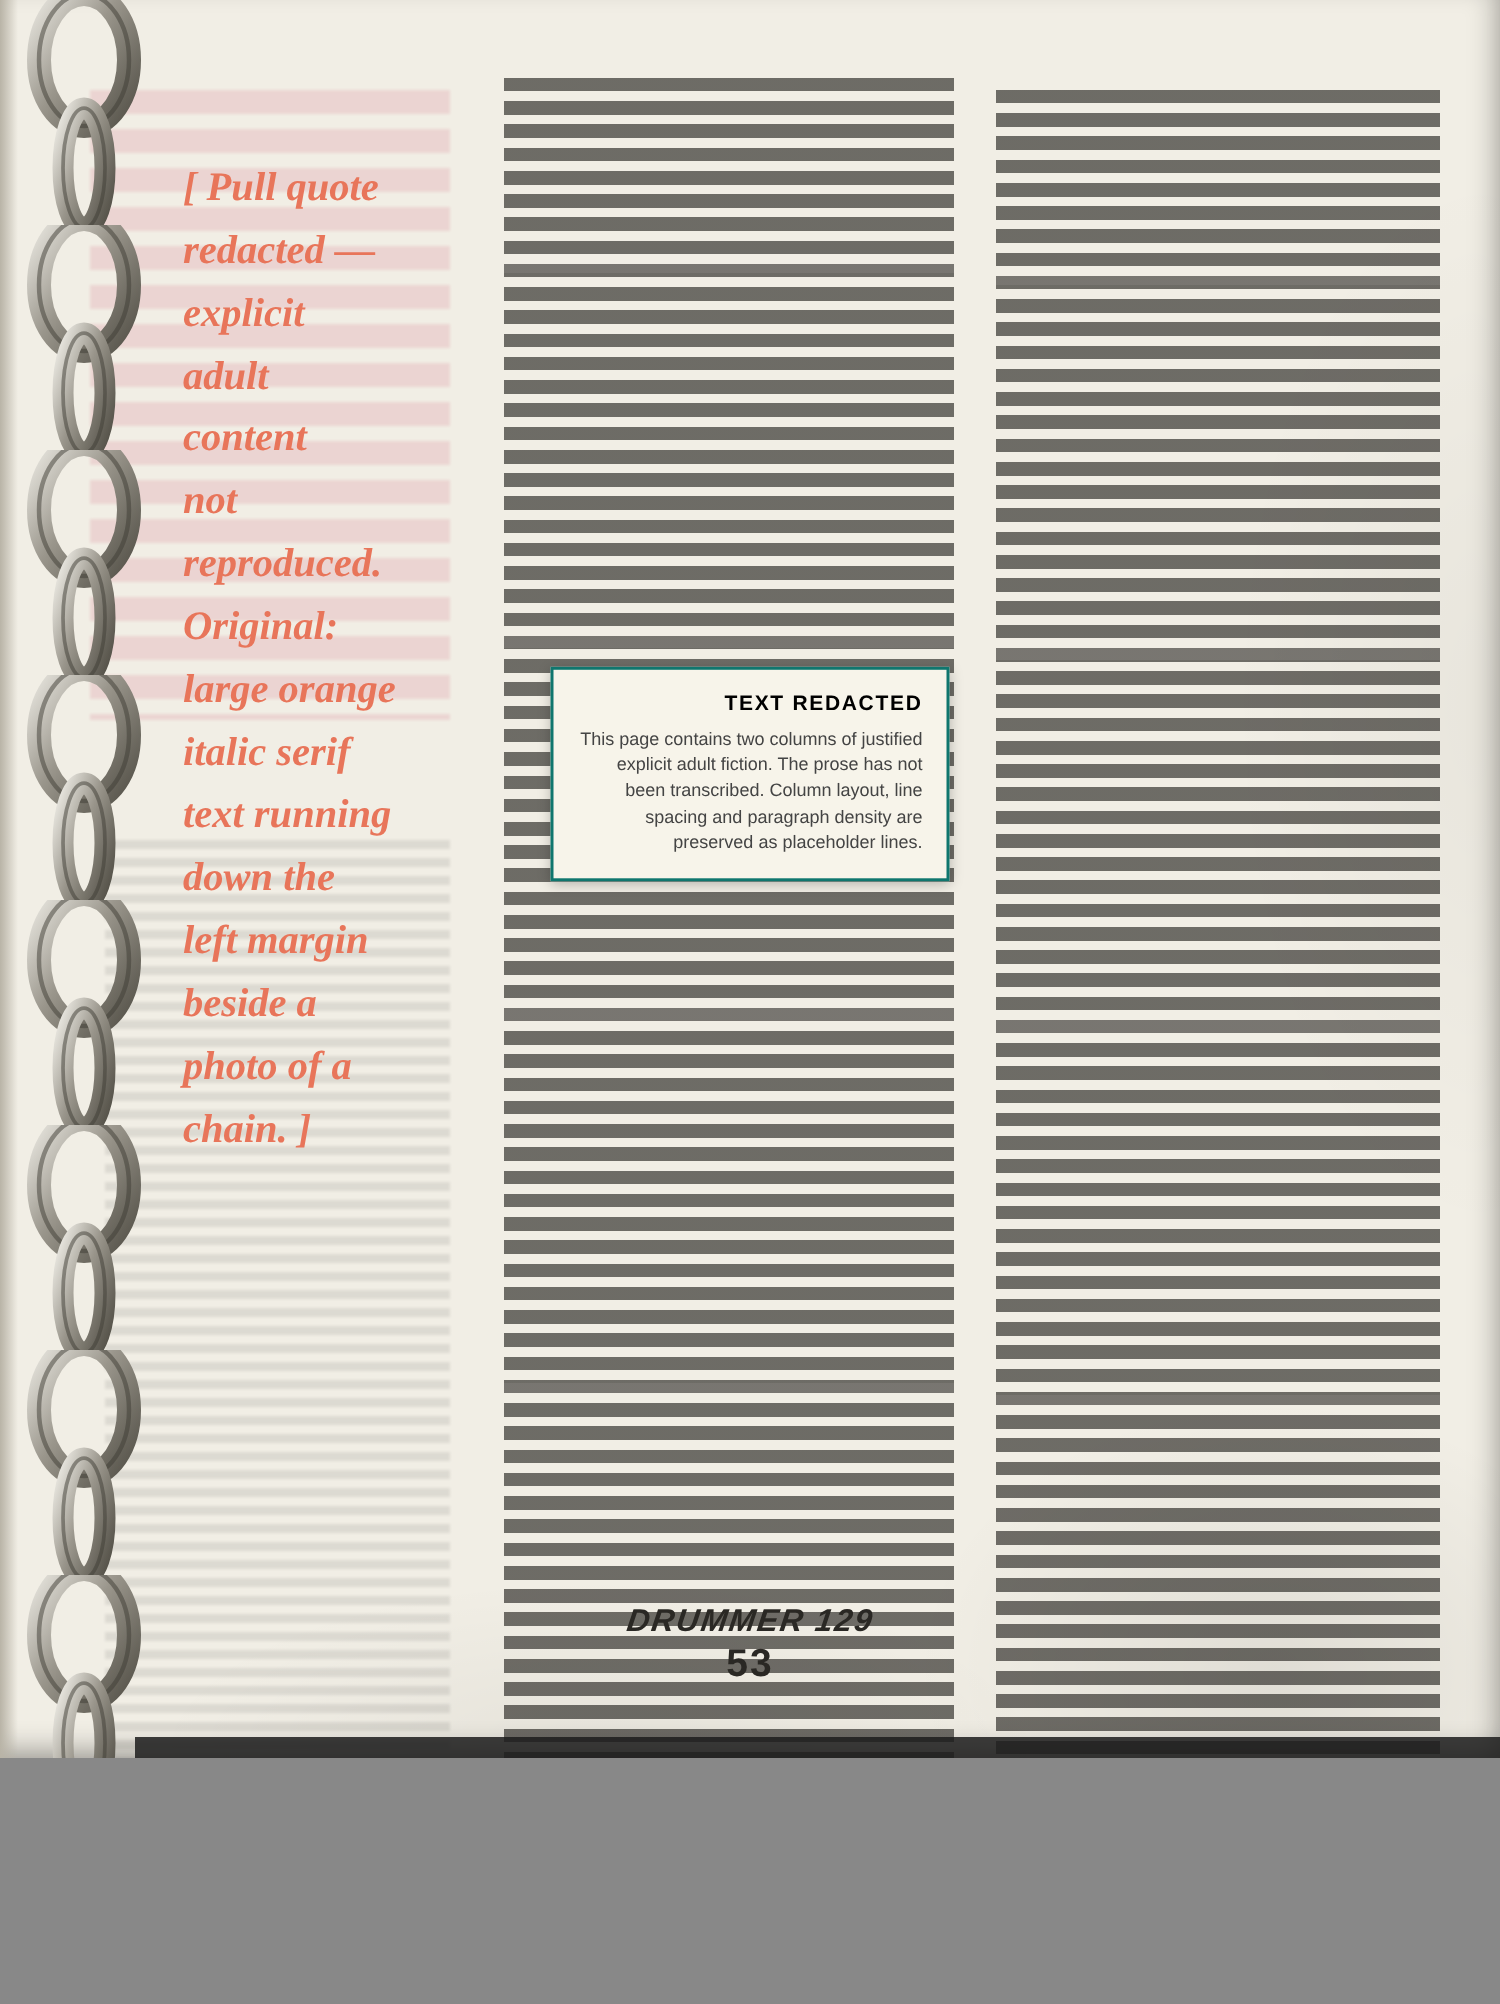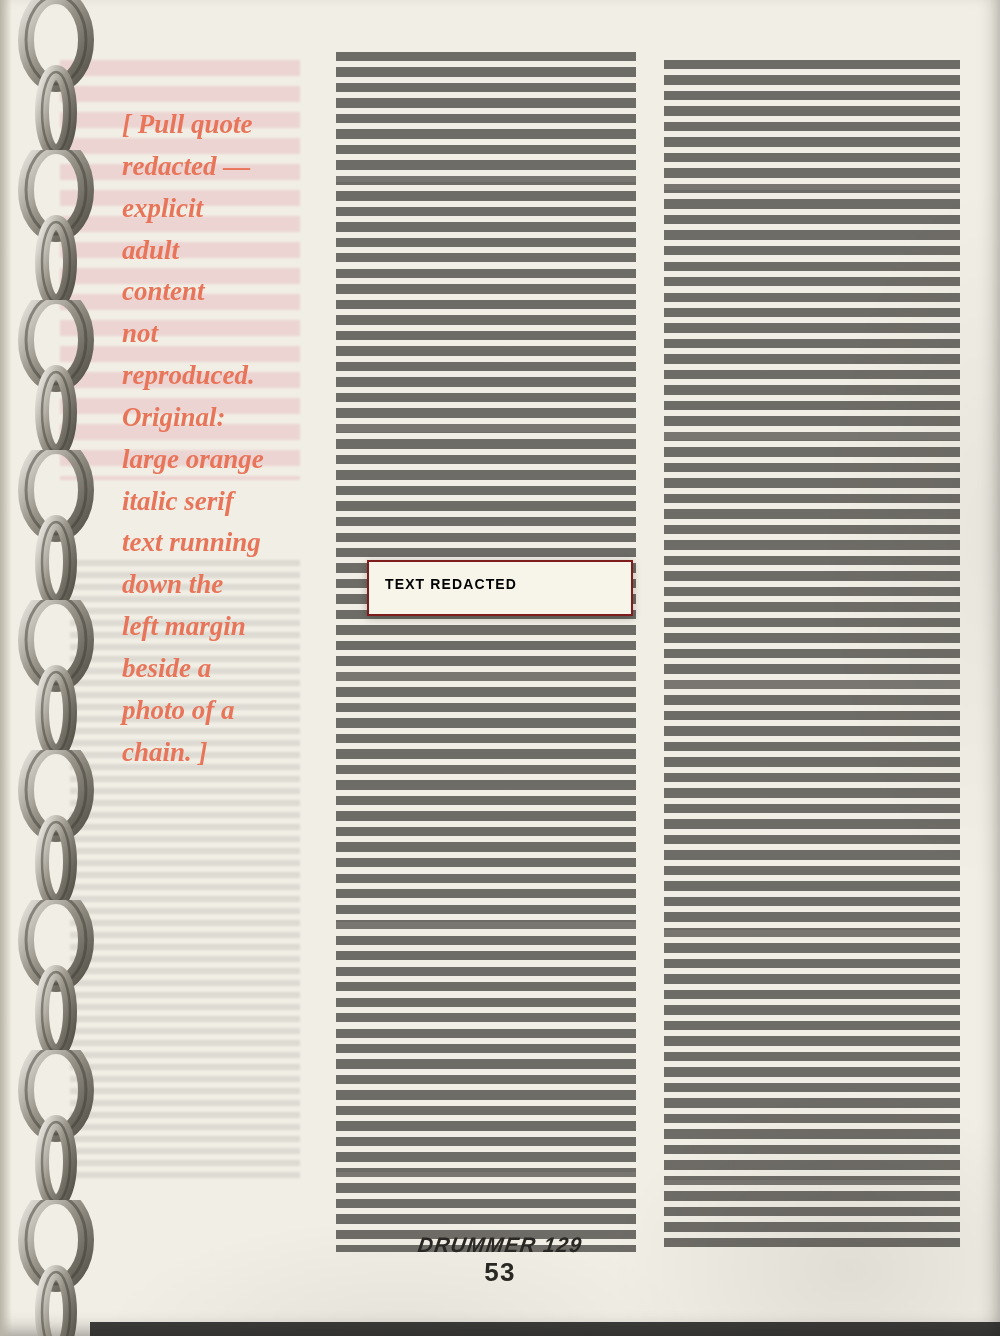--- a/index.html
+++ b/index.html
@@ -1,18 +1,18 @@
 <!DOCTYPE html>
 <html><head>
 <meta charset="utf-8">
 <style>
   html,body{margin:0;padding:0;background:#888;}
   .page{
     position:relative;
-    width:1000px;height:1336px;
+    width:1000px;height:1172px;
     background:#f1eee5;
     overflow:hidden;
     font-family:"Liberation Serif", serif;
     box-shadow:inset -14px 0 18px -10px rgba(0,0,0,.25), inset 0 -16px 18px -10px rgba(0,0,0,.3);
   }
   
   .page::before{
     content:"";position:absolute;inset:0;
     background:
       radial-gradient(ellipse 400px 300px at 85% 95%, rgba(0,0,0,.07), transparent 60%),
@@ -46,22 +46,22 @@
       rgba(44,42,38,.78) 0px, rgba(44,42,38,.78) 9px,
       transparent 9px, transparent 15.5px);
     -webkit-mask-image:repeating-linear-gradient(
       to bottom, #000 0 120px, rgba(0,0,0,.92) 120px 130px, #000 130px 250px);
     mask-image:repeating-linear-gradient(
       to bottom, #000 0 120px, rgba(0,0,0,.92) 120px 130px, #000 130px 250px);
     opacity:.85;
   }
   .redaction-card{
     position:absolute;left:50%;top:44%;transform:translate(-50%,-50%);
-    width:230px;background:#f7f4ea;border:2px solid #7f1d1d;
-    padding:14px 16px;text-align:left;
+    width:230px;background:#f7f4ea;border:2px solid #0f766e;
+    padding:14px 16px;text-align:right;
     font-family:"Liberation Sans", sans-serif;
     box-shadow:0 2px 8px rgba(0,0,0,.25);
   }
   .redaction-card h3{margin:0 0 8px;font-size:14px;letter-spacing:.08em;}
   .redaction-card p{margin:0;font-size:12px;line-height:1.45;color:#444;}
 
   
   .footer{
     position:absolute;left:0;right:0;bottom:48px;
     text-align:center;color:#2a2824;
@@ -132,20 +132,21 @@
   <div class="col col-1">
     <div class="greek"></div>
   </div>
 
   <div class="col col-2">
     <div class="greek"></div>
   </div>
 
   <div class="redaction-card">
     <h3>TEXT REDACTED</h3>
+    <p>This page contains two columns of justified explicit adult fiction. The prose has not been transcribed. Column layout, line spacing and paragraph density are preserved as placeholder lines.</p>
   </div>
 
   <div class="footer">
     <div class="pub">DRUMMER 129</div>
     <div class="pagenum">53</div>
   </div>
 
   <div class="bottom-edge"></div>
 </div>
 

